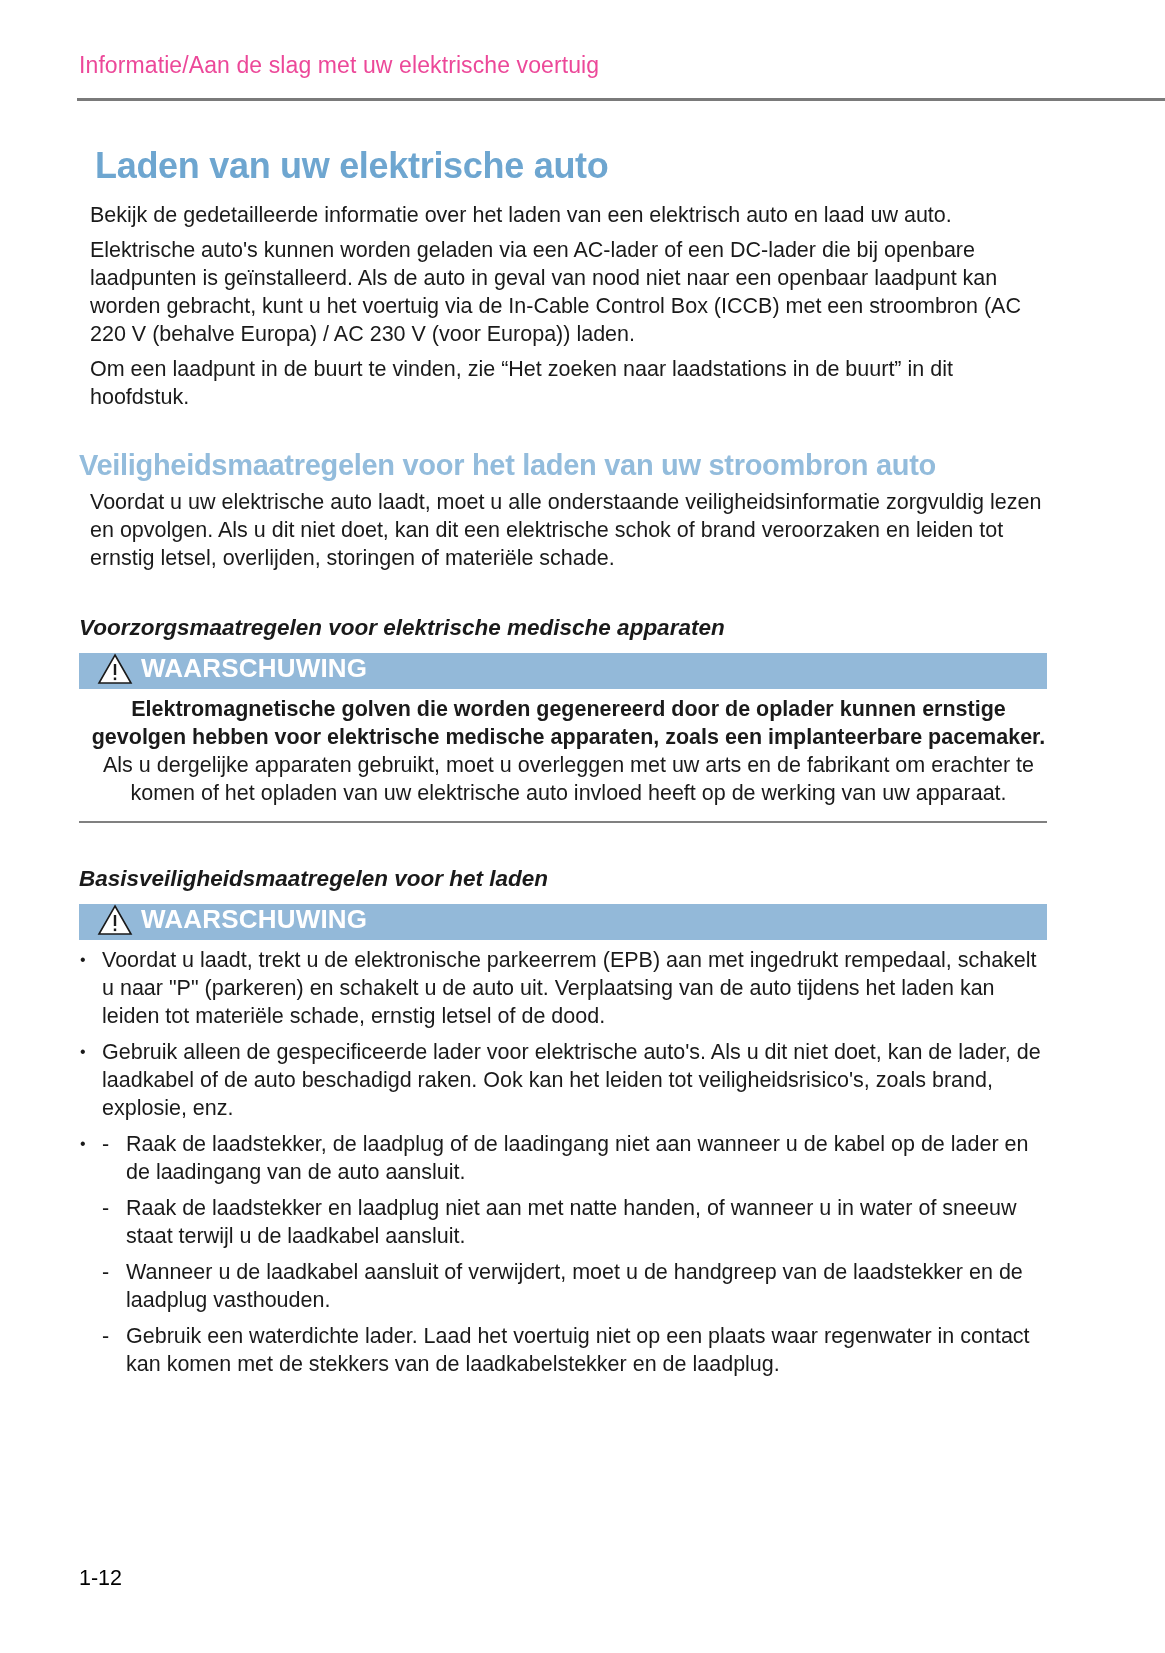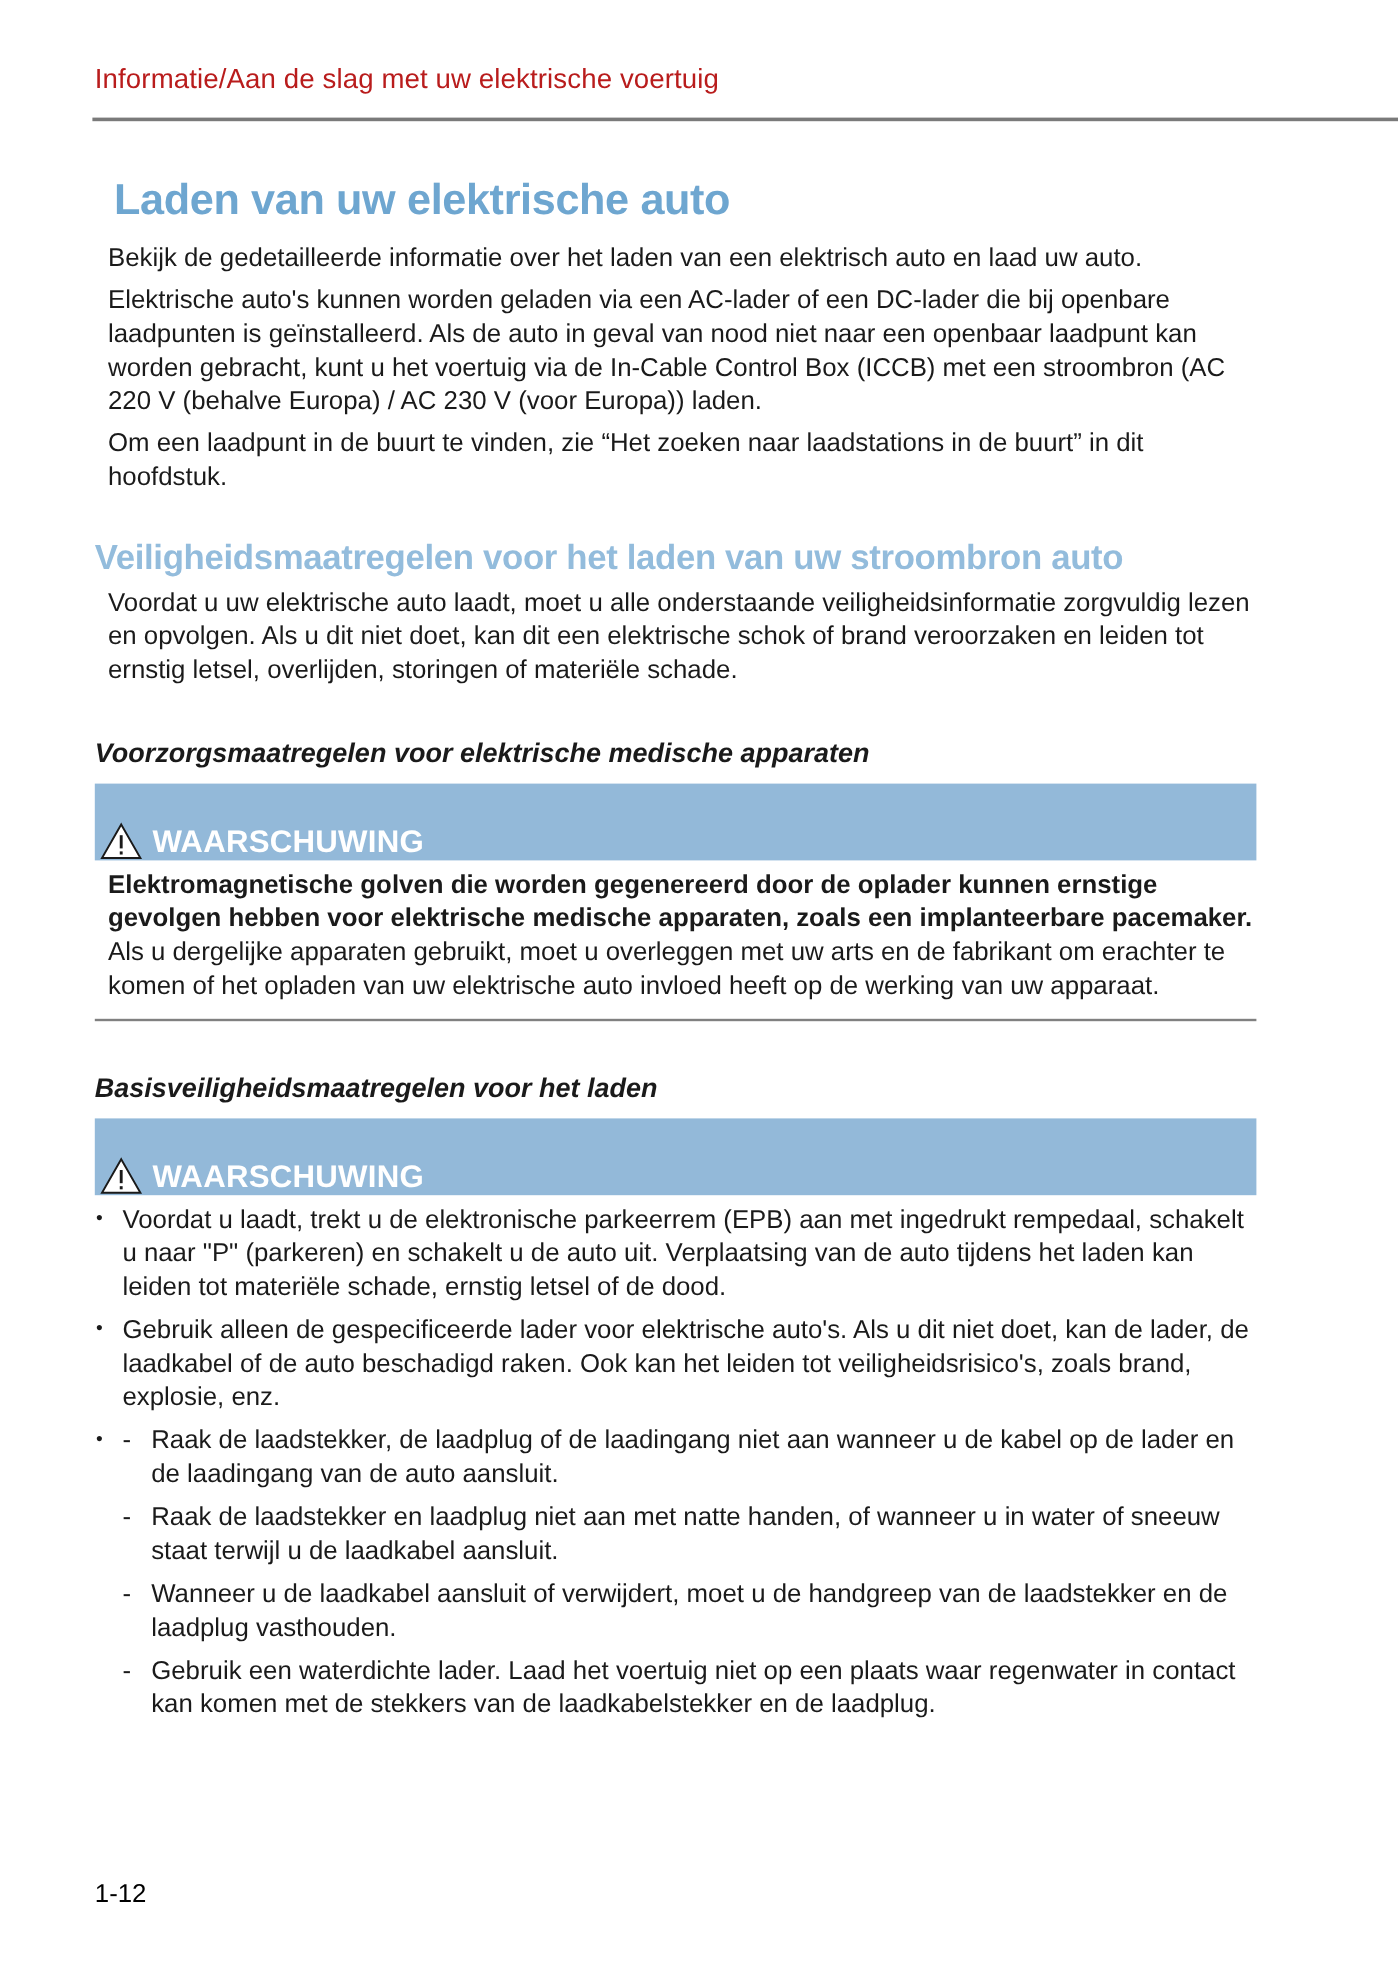--- a/index.html
+++ b/index.html
@@ -1,28 +1,28 @@
 <!DOCTYPE html>
 <html><head>
 <meta charset="utf-8">
 <style>
   html, body { margin: 0; padding: 0; background: #ffffff; }
   body { width: 1165px; height: 1653px; position: relative; overflow: hidden;
          font-family: "Liberation Sans", "DejaVu Sans", sans-serif; color: #1a1a1a; }
-  .breadcrumb { position: absolute; left: 79px; top: 52px; font-size: 23px; color: #b91c1c; letter-spacing: 0.1px; }
+  .breadcrumb { position: absolute; left: 79px; top: 52px; font-size: 23px; color: #ec4899; letter-spacing: 0.1px; }
   .header-rule { position: absolute; left: 77px; top: 98px; width: 1088px; height: 3px; background: #7a7a7a; }
   .content { position: absolute; left: 79px; top: 145px; width: 968px; }
   .page-title { font-size: 36px; font-weight: bold; color: #6ea6d0; margin: 0 0 14px 16px; letter-spacing: -0.3px; }
   p { font-size: 21.5px; line-height: 28px; margin: 0 0 7px 11px; }
   .section-title { font-size: 29px; font-weight: bold; color: #93bcdc; margin: 38px 0 6px 0; letter-spacing: -0.3px; white-space: nowrap; }
   .subhead { font-size: 22.5px; font-weight: bold; font-style: italic; margin: 43px 0 12px 0; }
-  .warn-bar { background: #93b9d9; height: 64px; display: flex; align-items: flex-end; padding-left: 4px; }
+  .warn-bar { background: #93b9d9; height: 36px; display: flex; align-items: flex-start; padding-left: 18px; }
   .warn-bar .tri { width: 36px; height: 32px; margin-right: 8px; }
   .warn-bar .label { color: #ffffff; font-weight: bold; font-size: 26px; letter-spacing: 0.2px; }
-  .warn-body { margin-top: 6px; }
+  .warn-body { margin-top: 6px; text-align: center; }
   .warn-body b { font-weight: bold; }
   .divider { height: 2px; background: #808080; margin-top: 14px; }
   ul.bullets { list-style: none; margin: 6px 0 0 0; padding: 0; }
   ul.bullets > li { position: relative; padding-left: 23px; font-size: 21.5px; line-height: 28px; margin-bottom: 8px; }
   ul.bullets > li > .bullet { position: absolute; left: 1px; top: 0; font-size: 16px; }
   ul.dashes { list-style: none; margin: 8px 0 0 0; padding: 0; }
   ul.dashes > li { position: relative; padding-left: 24px; font-size: 21.5px; line-height: 28px; margin-bottom: 8px; }
   ul.dashes > li > .dash { position: absolute; left: 0; top: 0; }
   .page-number { position: absolute; left: 79px; top: 1566px; font-size: 21.5px; color: #000000; }
 </style>

